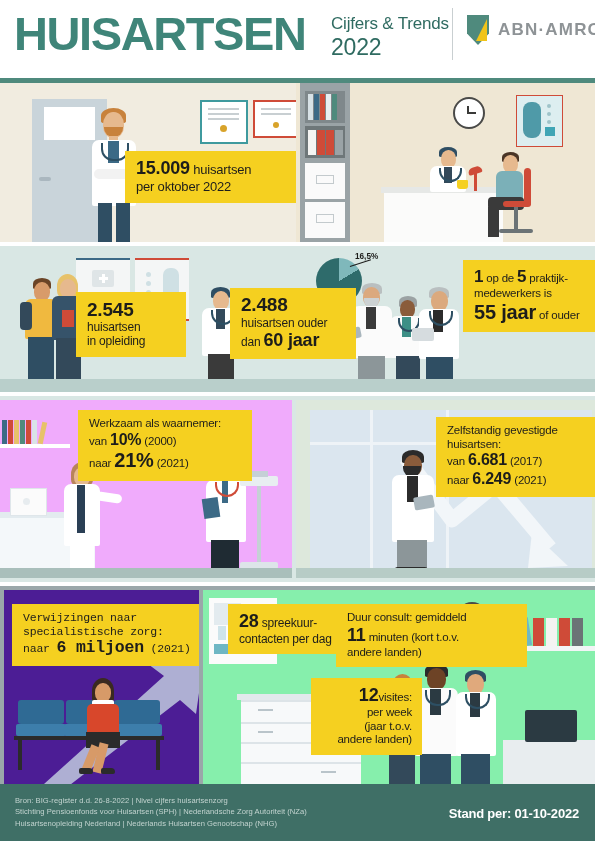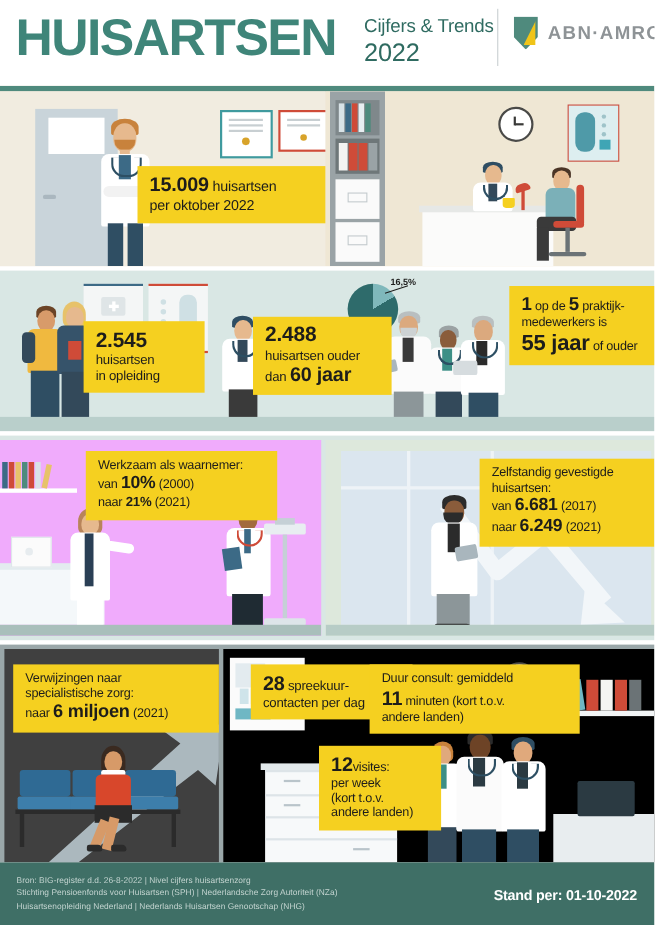--- a/index.html
+++ b/index.html
@@ -322,21 +322,21 @@
       <div class="rect" style="left:240px;top:162px;width:38px;height:7px;background:#dde5e9;border-radius:2px;"></div>
 
       <div class="rect" style="left:0;bottom:0;width:292px;height:10px;background:#a9bfbb;"></div>
 
       <div class="cap" style="left:78px;top:10px;width:153px;font-size:11.5px;">
         <div>Werkzaam als waarnemer:</div>
         <div>
           <span>van </span><span class="big" style="font-size:16px;">10%</span><span> (2000)</span>
         </div>
         <div>
-          <span>naar </span><span class="big" style="font-size:12px;">21%</span><span> (2021)</span>
+          <span>naar </span><span class="big" style="font-size:20px;">21%</span><span> (2021)</span>
         </div>
       </div>
     </div>
 
     <div class="panel" style="left:296px;top:4px;width:299px;height:178px;background:#dde8dc;">
       <div class="rect" style="left:14px;top:10px;width:282px;height:158px;background:#dbe6ef;"></div>
       <div class="rect" style="left:74px;top:10px;width:3px;height:158px;background:#eef3f7;"></div>
       <div class="rect" style="left:150px;top:10px;width:3px;height:158px;background:#eef3f7;"></div>
       <div class="rect" style="left:14px;top:42px;width:282px;height:3px;background:#eef3f7;"></div>
 
@@ -364,21 +364,21 @@
         </div>
         <div>
           <span>naar </span><span class="big" style="font-size:16px;">6.249</span><span> (2021)</span>
         </div>
       </div>
     </div>
   </div>
 
   <div class="row" style="left:0;top:586px;width:595px;height:198px;background:#9aa7a9;">
 
-    <div class="panel" style="left:4px;top:4px;width:195px;height:194px;background:#404040;">
+    <div class="panel" style="left:4px;top:4px;width:195px;height:194px;background:#4c1d95;font-family:Liberation Mono, monospace;">
       <svg width="180" height="130" style="position:absolute;left:40px;top:68px;">
         <polygon points="0,126 120,18 104,6 160,0 152,56 136,42 22,130" fill="#cfe0e8" opacity="0.75"></polygon>
       </svg>
 
       <div class="rect" style="left:14px;top:110px;width:46px;height:24px;background:#2f6a94;border-radius:3px;"></div>
       <div class="rect" style="left:12px;top:134px;width:50px;height:12px;background:#3d7eab;border-radius:2px;"></div>
       <div class="rect" style="left:62px;top:110px;width:46px;height:24px;background:#2f6a94;border-radius:3px;"></div>
       <div class="rect" style="left:60px;top:134px;width:50px;height:12px;background:#3d7eab;border-radius:2px;"></div>
       <div class="rect" style="left:110px;top:110px;width:46px;height:24px;background:#2f6a94;border-radius:3px;"></div>
       <div class="rect" style="left:108px;top:134px;width:50px;height:12px;background:#3d7eab;border-radius:2px;"></div>
@@ -398,21 +398,21 @@
 
       <div class="cap" style="left:8px;top:14px;width:170px;font-size:11.5px;">
         <div>Verwijzingen naar</div>
         <div>specialistische zorg:</div>
         <div>
           <span>naar </span><span class="big" style="font-size:16.5px;">6 miljoen</span><span> (2021)</span>
         </div>
       </div>
     </div>
 
-    <div class="panel" style="left:203px;top:4px;width:392px;height:194px;background:#000000;">
+    <div class="panel" style="left:203px;top:4px;width:392px;height:194px;background:#86efac;">
 
       <div class="poster" style="left:6px;top:8px;width:68px;height:66px;background:#fbfbfb;">
         <div class="rect" style="left:5px;top:5px;width:27px;height:22px;background:#e3ebef;"></div>
         <div class="rect" style="left:9px;top:28px;width:8px;height:14px;background:#cfe4ea;"></div>
         <div class="rect" style="left:19px;top:28px;width:8px;height:14px;background:#cfe4ea;"></div>
         <div class="rect" style="left:5px;top:46px;width:32px;height:10px;background:#6fb7c4;"></div>
         <div class="rect" style="left:40px;top:46px;width:22px;height:9px;background:#cf4b38;"></div>
       </div>
 
       <div class="rect" style="left:38px;top:108px;width:120px;height:86px;background:#f7f9fa;"></div>
@@ -471,26 +471,26 @@
       </div>
 
       <div class="cap" style="left:133px;top:14px;width:170px;font-size:11.5px;">
         <div>Duur consult: gemiddeld</div>
         <div>
           <span class="big" style="font-size:18px;">11</span><span> minuten (kort t.o.v.</span>
         </div>
         <div>andere landen)</div>
       </div>
 
-      <div class="cap" style="left:87px;top:88px;width:90px;font-size:11.5px;">
+      <div class="cap" style="left:108px;top:88px;width:90px;font-size:11.5px;text-align:right;">
         <div>
           <span class="big" style="font-size:18px;">12</span><span>visites:</span>
         </div>
         <div>per week</div>
-        <div>(kort t.o.v.</div>
+        <div>(jaar t.o.v.</div>
         <div>andere landen)</div>
       </div>
     </div>
   </div>
 
   <div class="footer">
     <div class="src">
       <div>Bron: BIG-register d.d.  26-8-2022 | Nivel cijfers huisartsenzorg</div>
       <div>Stichting Pensioenfonds voor Huisartsen (SPH) | Nederlandsche Zorg Autoriteit (NZa)</div>
       <div>Huisartsenopleiding Nederland | Nederlands Huisartsen Genootschap (NHG)</div>

